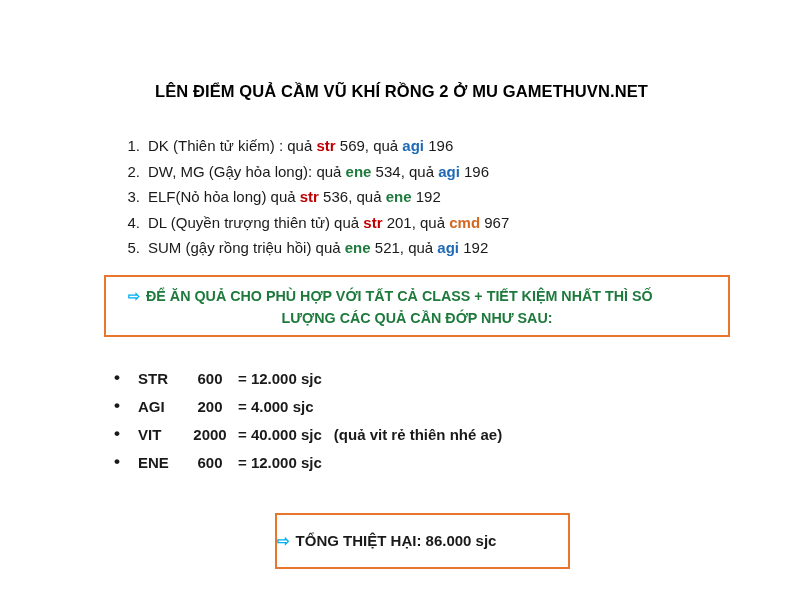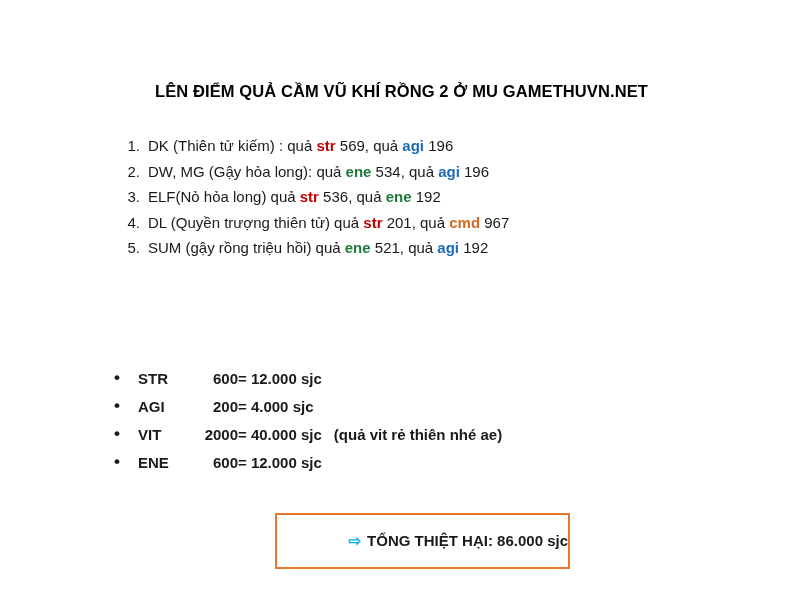--- a/index.html
+++ b/index.html
@@ -115,37 +115,37 @@
     font-size: 17px;
     color: #1a1a1a;
   }
   .bullets .stat {
     display: inline-block;
     width: 44px;
   }
   .bullets .amt {
     display: inline-block;
     width: 56px;
-    text-align: right;
+    text-align: center;
   }
   .bullets .eq {
     display: inline-block;
   }
   .bullets .note {
     font-weight: bold;
     margin-left: 12px;
   }
   .callout-total {
     left: 275px;
     top: 513px;
     width: 295px;
     height: 56px;
     display: flex;
     align-items: center;
-    justify-content: flex-end;
+    justify-content: flex-start;
   }
   .callout-total .ttext {
     font-size: 15px;
     font-weight: bold;
     color: #1a1a1a;
     white-space: nowrap;
   }
 </style>
 </head>
 <body>
@@ -165,20 +165,24 @@
       <span class="idx">3.</span><span>ELF(Nỏ hỏa long) quả </span><b class="str">str</b><span> 536, quả </span><b class="ene">ene</b><span> 192</span>
     </li>
     <li>
       <span class="idx">4.</span><span>DL  (Quyền trượng thiên tử) quả </span><b class="str">str</b><span> 201, quả </span><b class="cmd">cmd</b><span> 967</span>
     </li>
     <li>
       <span class="idx">5.</span><span>SUM (gậy rồng triệu hồi) quả </span><b class="ene">ene</b><span> 521, quả </span><b class="agi">agi</b><span> 192</span>
     </li>
   </ul>
 
+  <div class="callout callout-main">
+    <div class="line line1"><span class="arrow">⇨</span><span>ĐỂ ĂN QUẢ CHO PHÙ HỢP VỚI TẤT CẢ CLASS + TIẾT KIỆM NHẤT THÌ SỐ</span></div>
+    <div class="line">LƯỢNG CÁC QUẢ CẦN ĐỚP NHƯ SAU:</div>
+  </div>
 
   <ul class="bullets">
     <li>
       <span class="stat str">STR</span><span class="amt">600</span><span class="eq">= 12.000 sjc</span><span class="note"></span>
     </li>
     <li>
       <span class="stat agi">AGI</span><span class="amt">200</span><span class="eq">= 4.000 sjc</span><span class="note"></span>
     </li>
     <li>
       <span class="stat vit">VIT</span><span class="amt">2000</span><span class="eq">= 40.000 sjc</span><span class="note">(quả vit rẻ thiên nhé ae)</span>

